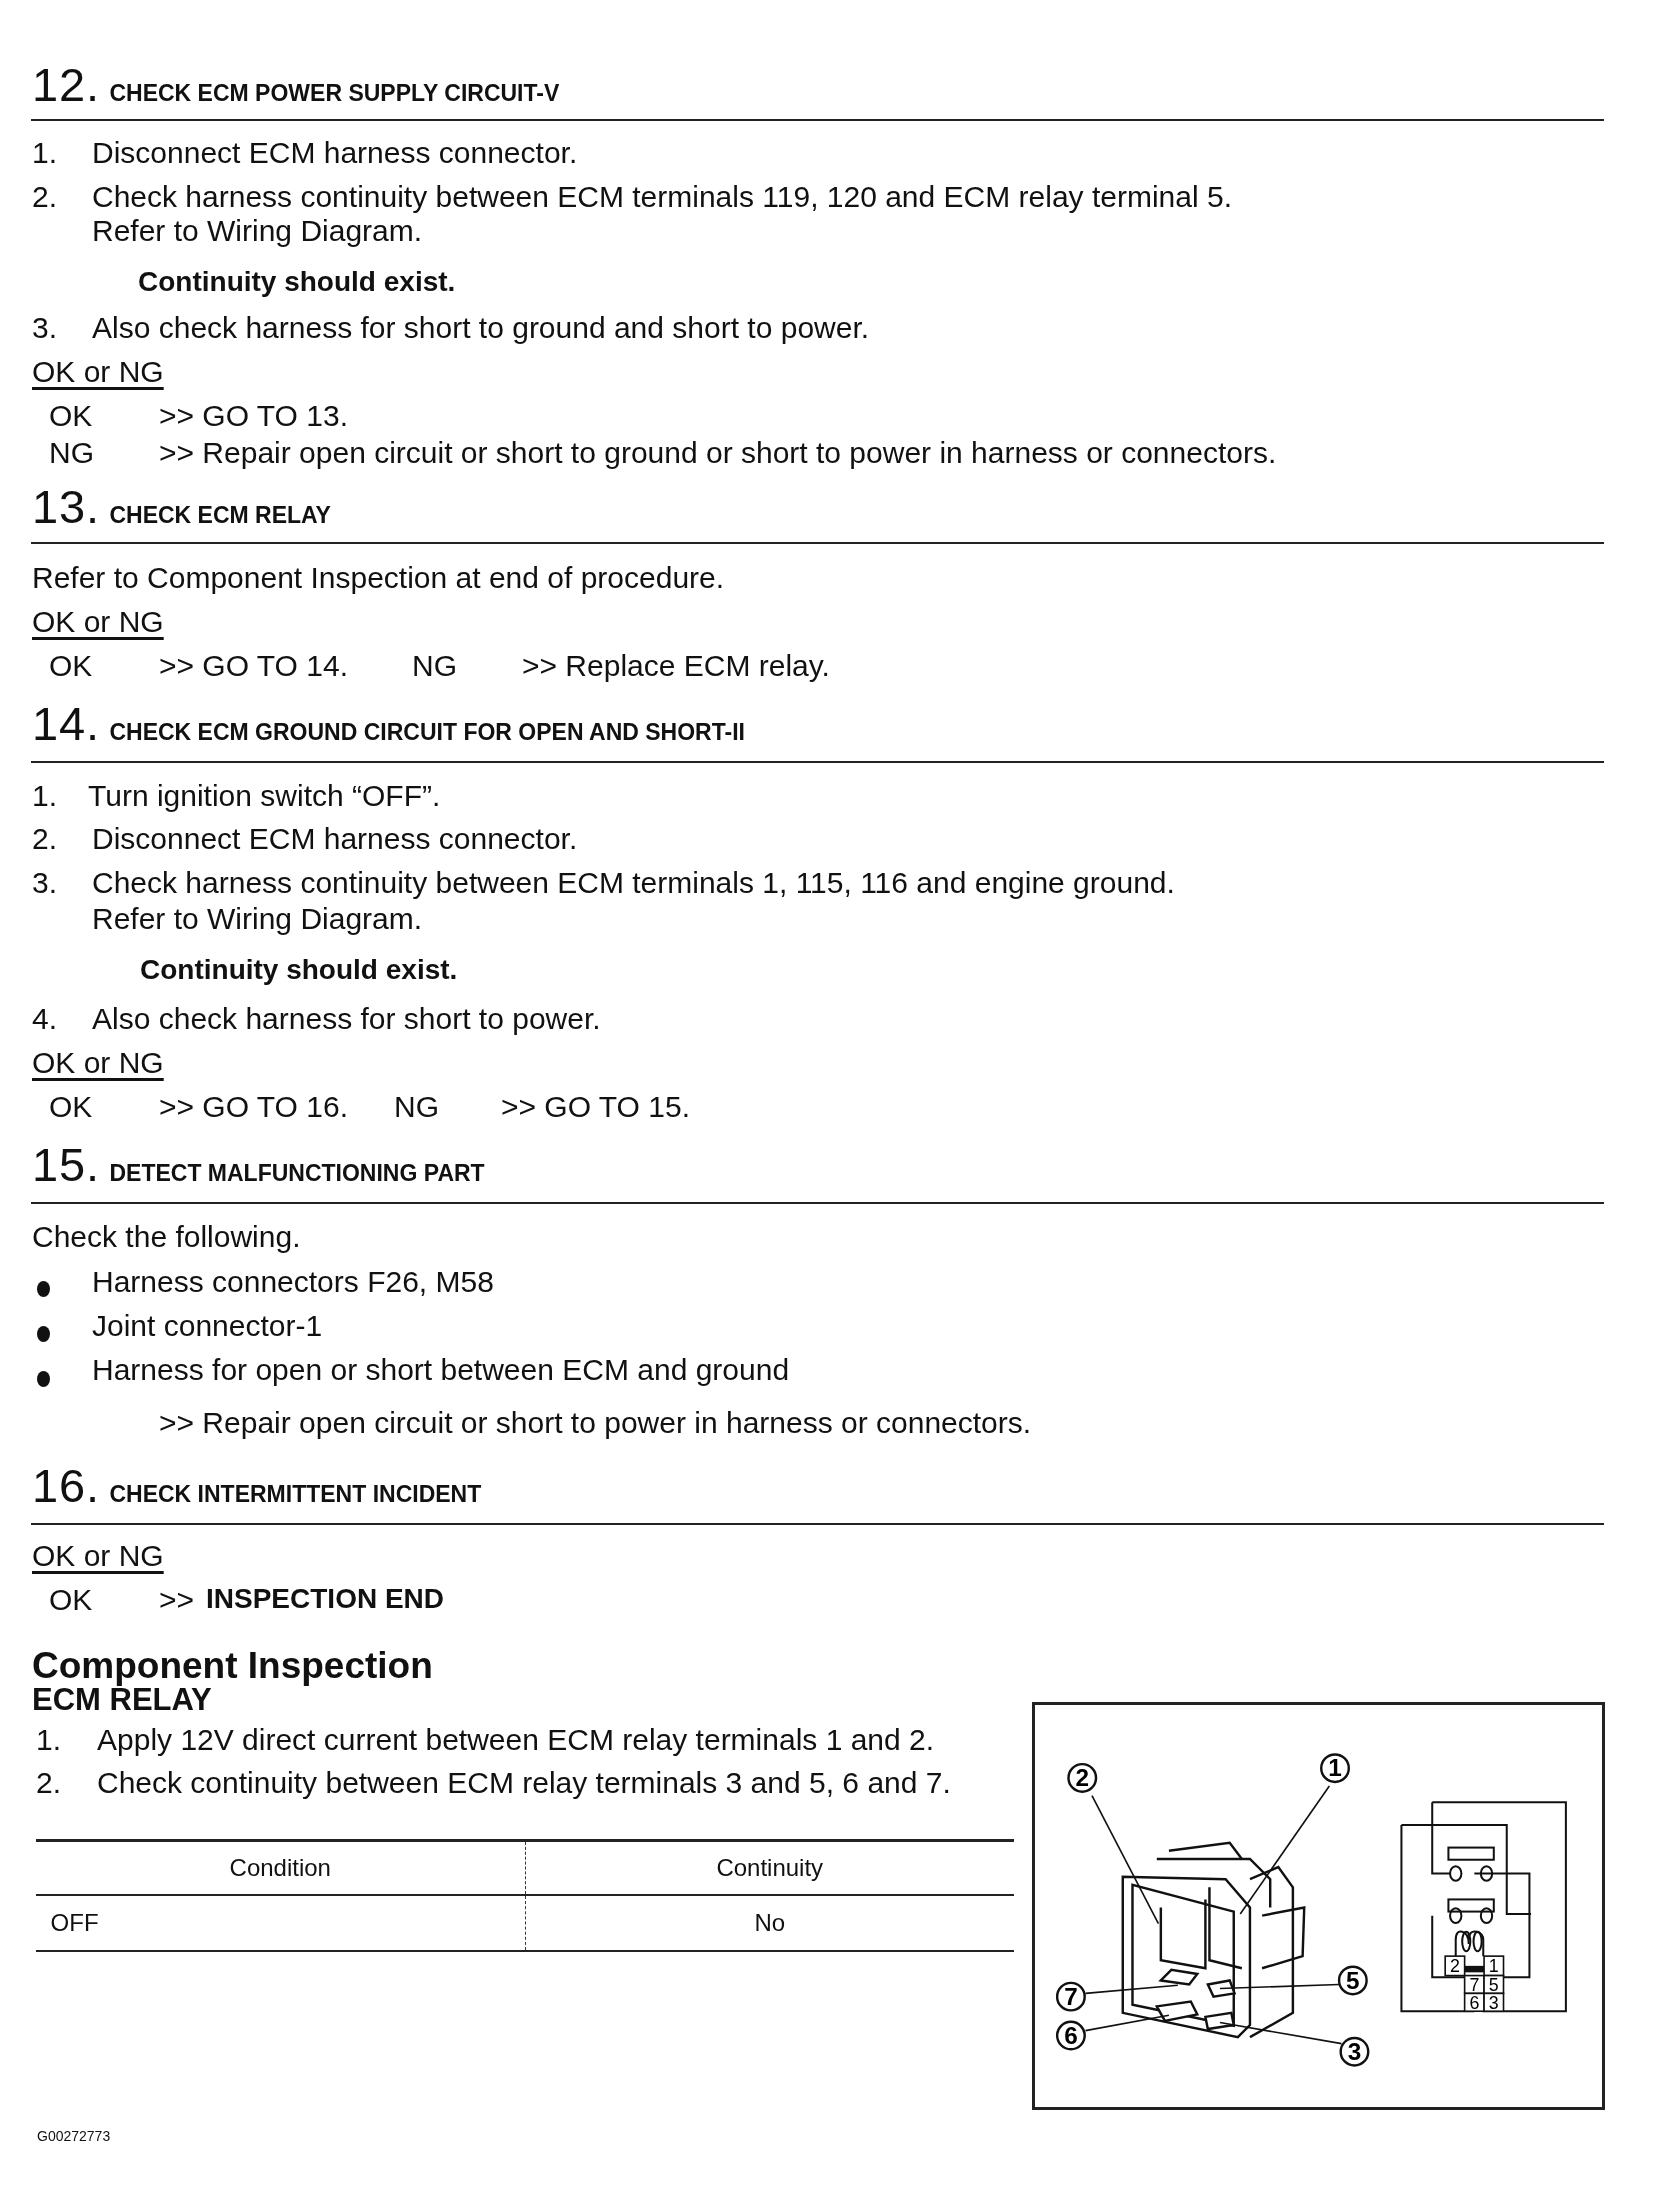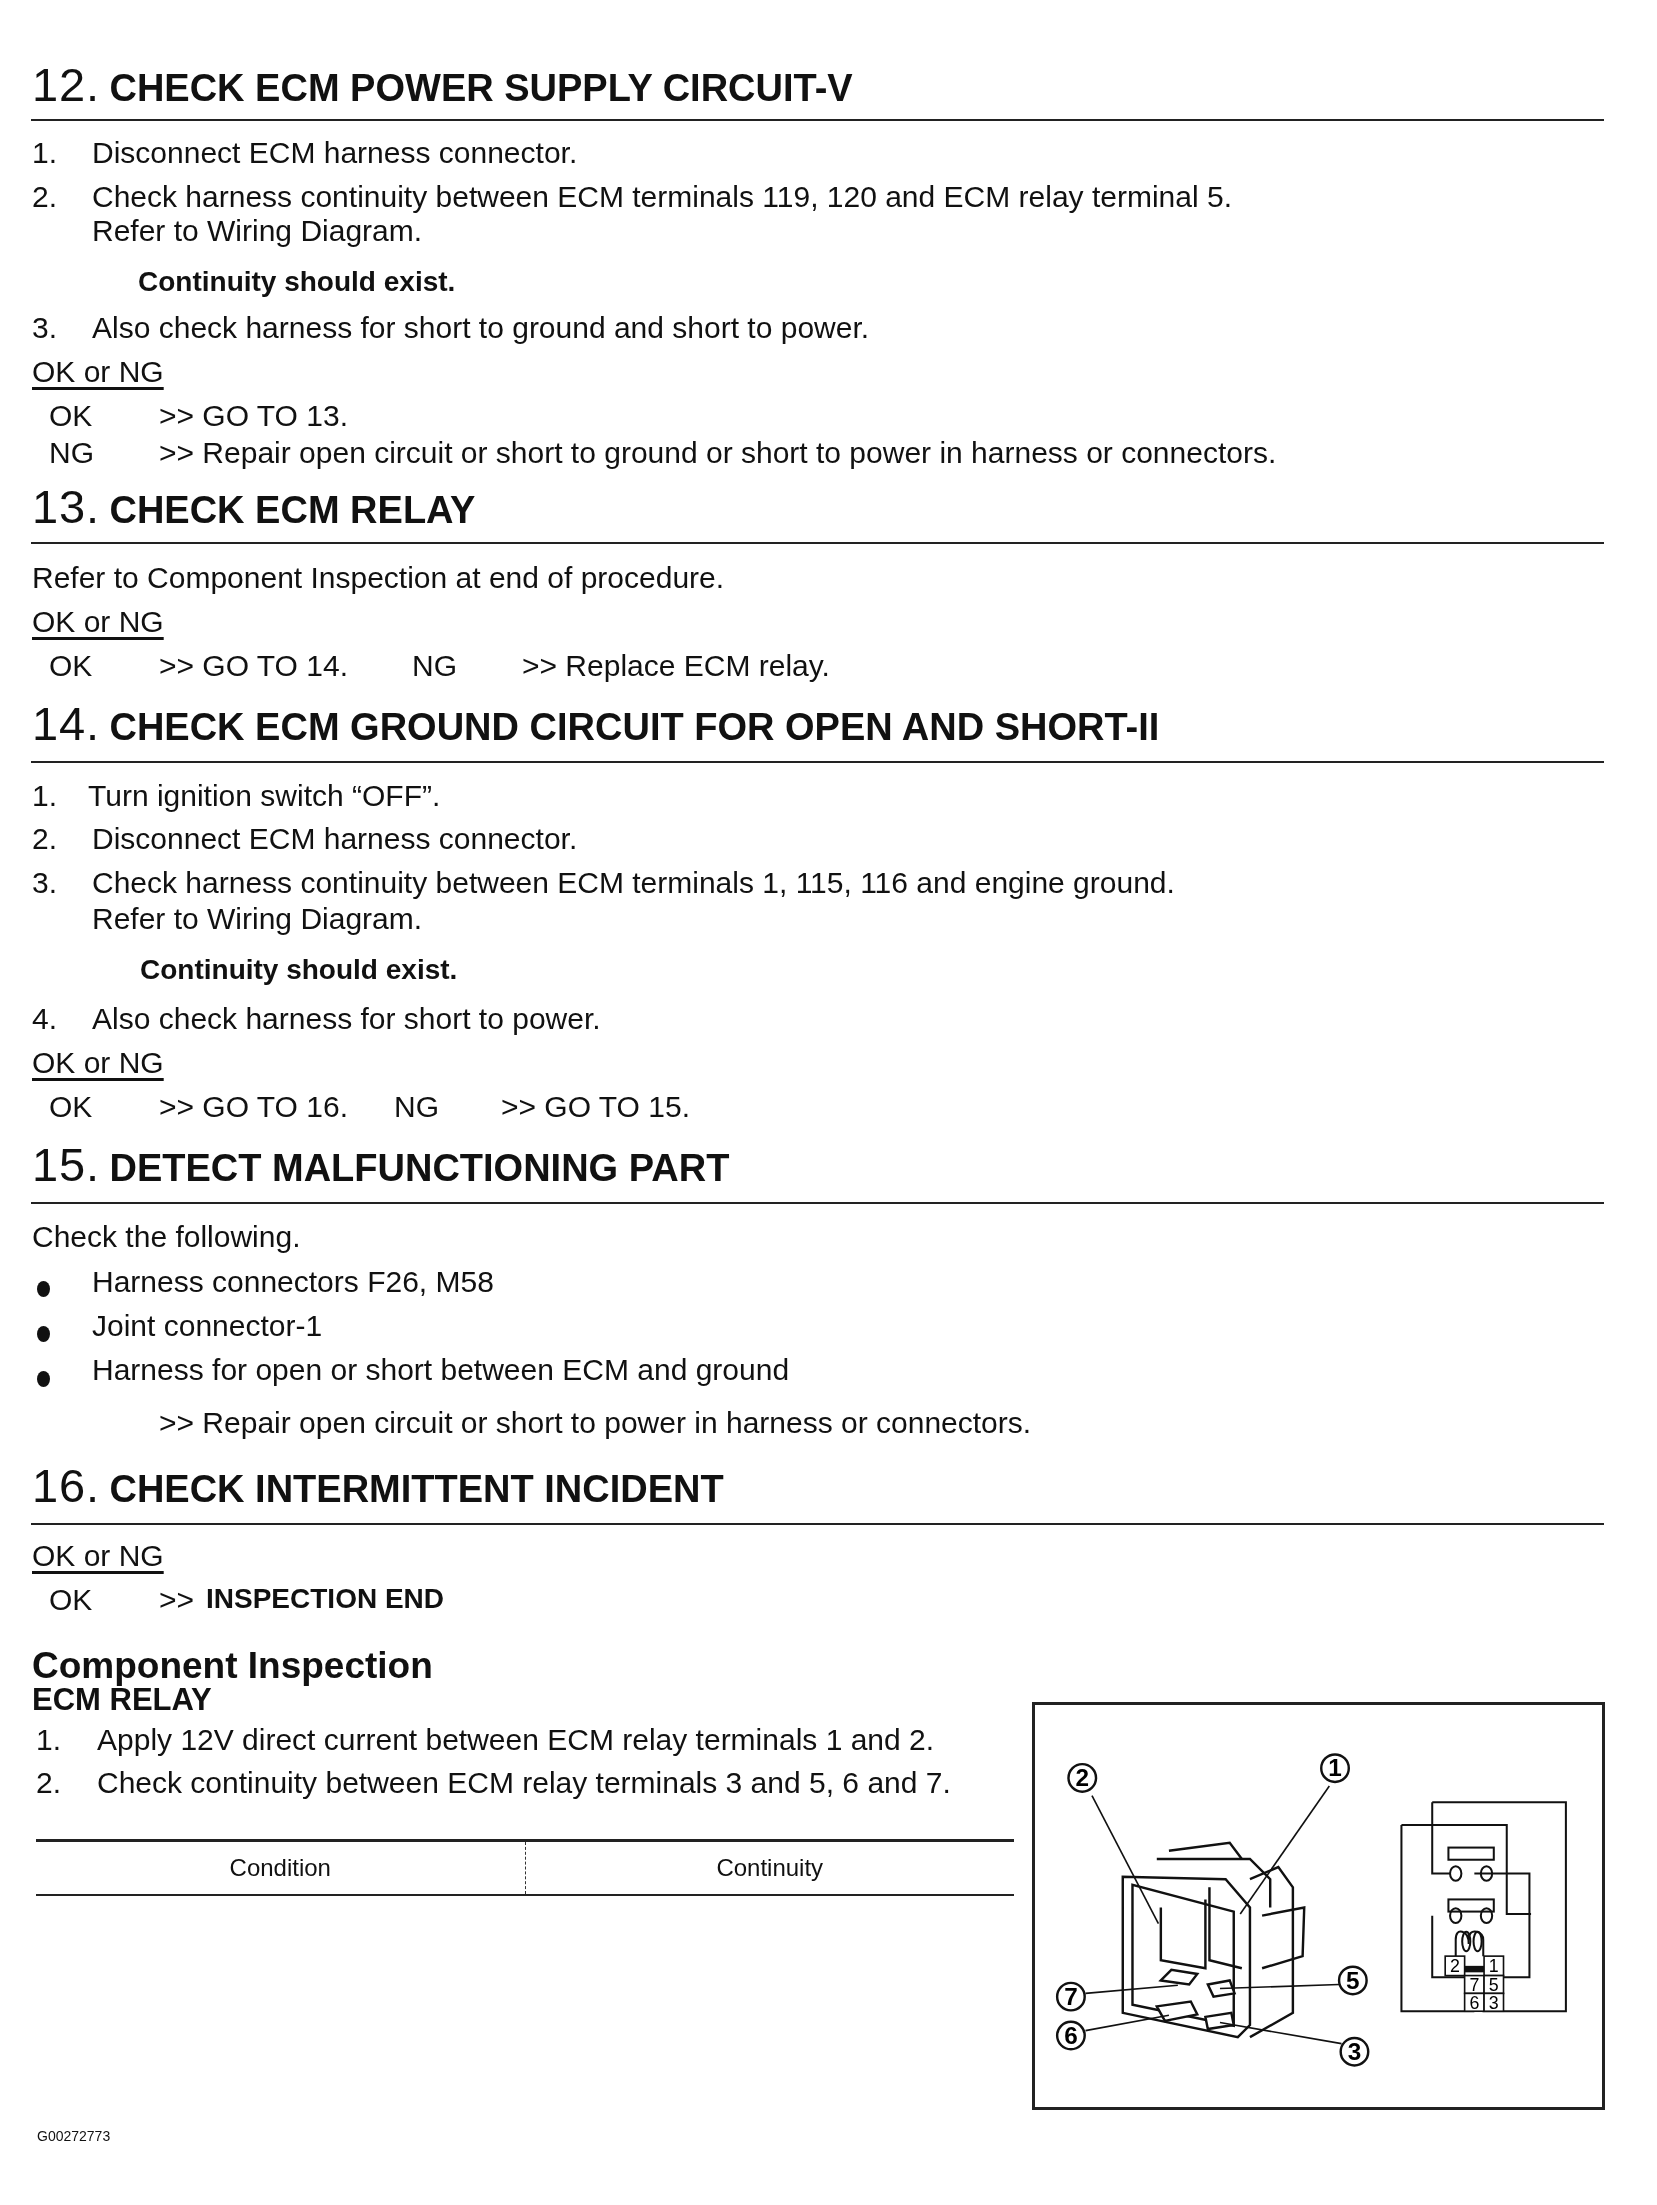--- a/index.html
+++ b/index.html
@@ -1,20 +1,20 @@
 <!DOCTYPE html>
 <html style="font-size:13px"><head>
 <meta charset="utf-8">
 <style>
   html, body { margin: 0; padding: 0; background: #ffffff; }
   body { width: 1658px; height: 2205px; position: relative; overflow: hidden;
          font-family: "Liberation Sans", sans-serif; color: #111111; }
   .step-head { position: absolute; left: 32px; white-space: nowrap; }
   .step-num { font-size: 47px; font-weight: 400; letter-spacing: 0.8px; }
-  .step-title { font-size: 38px; font-weight: 700; margin-left: 9.7px; }
+  .step-title { font-size: 23px; font-weight: 700; margin-left: 9.7px; }
   .rule { position: absolute; left: 31px; width: 1573px; height: 0; border-top: 2.4px solid #222; }
   .line { position: absolute; font-size: 30px; white-space: nowrap; }
   .num { position: absolute; font-size: 30px; }
   .bold { font-weight: 700; }
   .ul { text-decoration: underline; text-underline-offset: 4.9px; }
   .bullet { position: absolute; width: 13px; height: 16px; background: #111; border-radius: 50%; }
   .relay-frame { position: absolute; left: 1032px; top: 1702px; width: 573px; height: 408px; border: 3.2px solid #222; box-sizing: border-box; }
   table.cont { position: absolute; left: 36px; top: 1839px; width: 978px; border-collapse: collapse; font-size: 24px; }
   table.cont td, table.cont th { font-weight: 400; padding: 6.5px 14.6px; vertical-align: middle; }
   table.cont tr { border-bottom: 2.4px solid #222; }
@@ -105,20 +105,24 @@
 <span class="line" style="left:97px;top:1766px;">Check continuity between ECM relay terminals 3 and 5, 6 and 7.</span>
 
 <table class="cont">
   <thead>
     <tr>
       <th style="width:50%;height:39px;text-align:center;">Condition</th>
       <th style="text-align:center;">Continuity</th>
     </tr>
   </thead>
   <tbody>
+    <tr>
+      <td style="height:41px;">OFF</td>
+      <td style="text-align:center;">No</td>
+    </tr>
   </tbody>
 </table>
 
 <div class="relay-frame">
   <svg width="566" height="401" viewBox="0 0 698 495" style="position:absolute;left:0;top:0;">
     <g stroke="#111" stroke-width="3" fill="none">
 
       <path d="M108 212 L108 380 L250 410 L265 395 L265 250 L235 215 Z"></path>
       <path d="M120 222 L120 370 L245 396 L245 255 Z"></path>
       <path d="M150 190 L265 190 L290 215 L290 250"></path>

